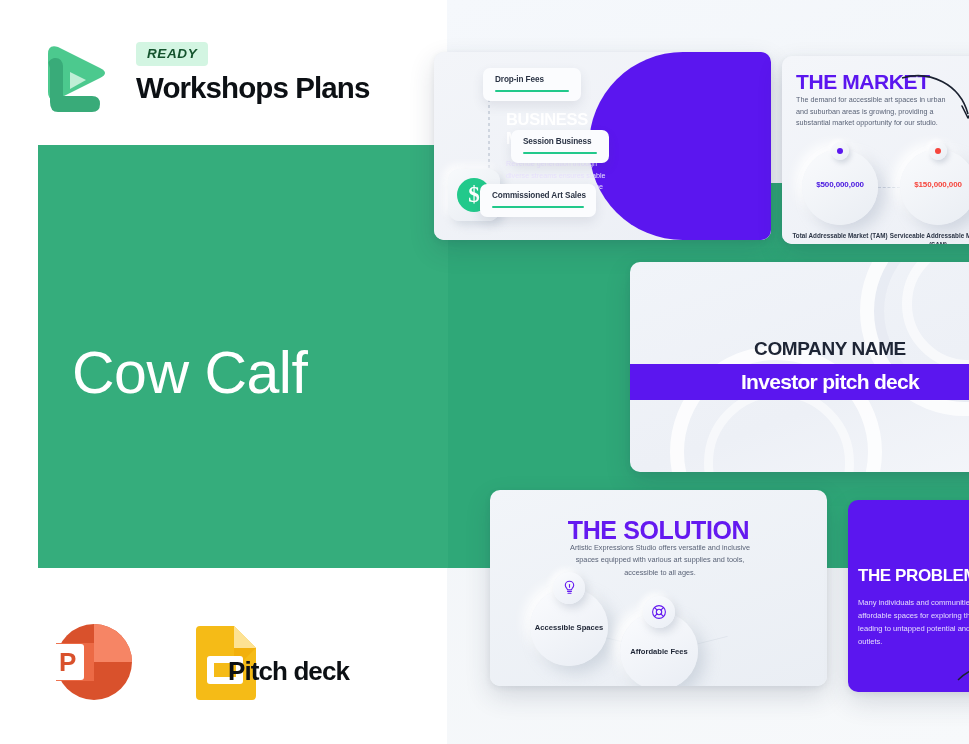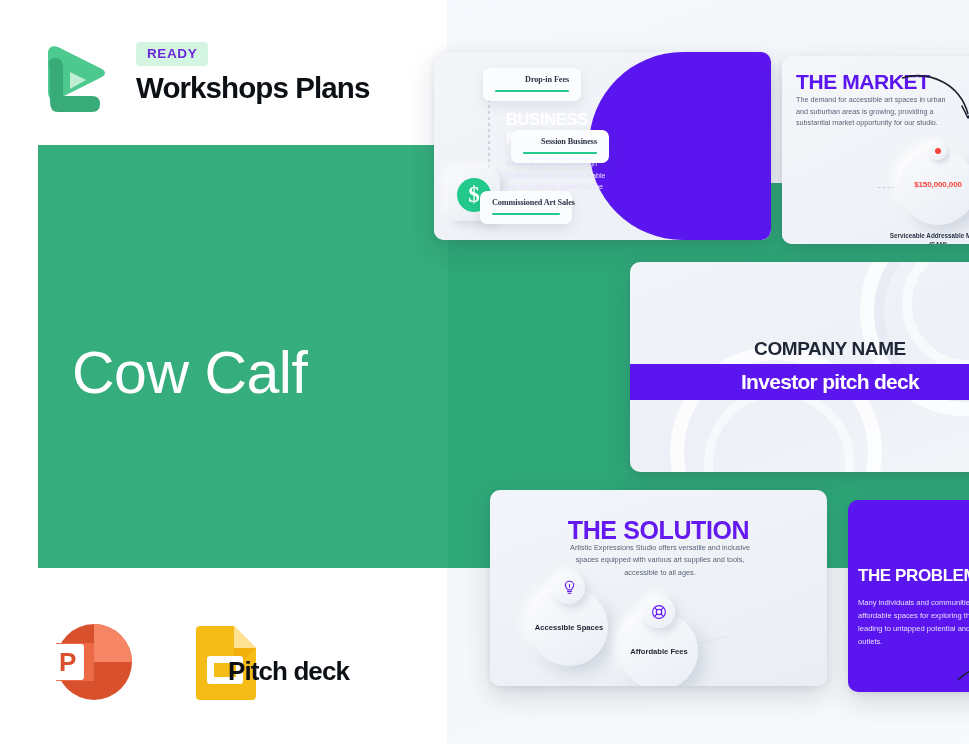--- a/index.html
+++ b/index.html
@@ -30,23 +30,23 @@
     position: absolute; left: 72px; top: 343px;
     font-size: 59px; line-height: 1.05; color: #ffffff; font-weight: 400;
     letter-spacing: -0.5px; white-space: nowrap;
   }
 
   
   .brand { position: absolute; left: 40px; top: 36px; width: 360px; height: 86px; }
   .logo-mark { position: absolute; left: 0; top: 2px; width: 70px; height: 80px; }
   .brand-text { position: absolute; left: 96px; top: 6px; }
   .ready-badge {
-    display: inline-block; background: #d3f5e2; color: #6d28d9;
+    display: inline-block; background: #d3f5e2; color: #14532d;
     font-size: 13.5px; font-weight: 700; letter-spacing: 0.6px;
-    padding: 4px 11px 5px 11px; border-radius: 4px;
+    padding: 4px 11px 5px 11px; border-radius: 4px; font-style: italic;
   }
   .brand-name {
     margin-top: 5px; font-size: 29.5px; font-weight: 700; color: #0c1014;
     letter-spacing: -0.9px; white-space: nowrap;
   }
 
   
   .format-row { position: absolute; left: 40px; top: 618px; height: 86px; }
   .ppt-icon { position: absolute; left: 0; top: 0; width: 92px; height: 86px; }
   .slides-icon { position: absolute; left: 152px; top: 4px; width: 68px; height: 78px; }
@@ -90,25 +90,25 @@
     border-radius: 50%; background: #22c98b; color: #fff;
     font-size: 23px; font-weight: 700; text-align: center; line-height: 34px;
     font-family: "Liberation Serif", serif;
   }
   .pill {
     position: absolute; background: #fbfcfe; border-radius: 7px;
     box-shadow: 0 5px 12px rgba(60,72,96,.11);
     padding: 7px 12px 9px 12px;
   }
   .pill span { display:block; font-size: 8.2px; font-weight: 700; color: #2b3445;
-    text-align:right; white-space: nowrap; letter-spacing: -0.1px; font-family: Liberation Serif, serif;}
+    text-align:left; white-space: nowrap; letter-spacing: -0.1px;}
   .pill i { display:block; height: 2px; background: #22c98b; margin-top: 6px; border-radius: 2px; }
   .pill-1 { left: 483px; top: 68px; width: 98px; }
   .pill-2 { left: 511px; top: 130px; width: 98px; }
-  .pill-3 { left: 480px; top: 191px; width: 92px; }
+  .pill-3 { left: 480px; top: 184px; width: 116px; }
 
   
   .s-mk { left: 782px; top: 56px; width: 310px; height: 188px; }
   .s-mk .bg { position:absolute; inset:0;
     background: linear-gradient(155deg,#f4f6fa 0%,#eceff5 100%); }
   .mk-title { position:absolute; left:14px; top:14px; color:#5b16ef;
     font-size: 21px; font-weight: 800; letter-spacing:-0.4px; white-space:nowrap; }
   .mk-body { position:absolute; left:14px; top:38px; width:158px; color:#5a6377;
     font-size:7.2px; line-height:1.62; }
   .mk-circle {
@@ -267,20 +267,27 @@
     <div class="mk-title">THE MARKET</div>
     <div class="mk-body">The demand for accessible art spaces in urban and suburban areas is growing, providing a substantial market opportunity for our studio.</div>
 
     <svg style="position:absolute;left:118px;top:14px" width="80" height="62">
       <path d="M2 8 C 30 0, 60 14, 68 44" stroke="#1b2230" stroke-width="1.6" fill="none"></path>
       <path d="M62 36 L68 48 L74 37" stroke="#1b2230" stroke-width="1.6" fill="none" stroke-linecap="round" stroke-linejoin="round"></path>
     </svg>
 
     <div class="mk-conn" style="left:96px;width:22px;"></div>
 
+    <div class="mk-circle mk-c1">
+      <div class="mk-dotcap">
+          <b style="background:#5b16ef"></b>
+        </div>
+      <div class="mk-val" style="color:#4b1ae0">$500,000,000</div>
+      <div class="mk-cap">Total Addressable Market (TAM)</div>
+    </div>
     <div class="mk-circle mk-c2">
       <div class="mk-dotcap">
           <b style="background:#f6453c"></b>
         </div>
       <div class="mk-val" style="color:#f6453c">$150,000,000</div>
       <div class="mk-cap">Serviceable Addressable Market (SAM)</div>
     </div>
 
   </div>
 

